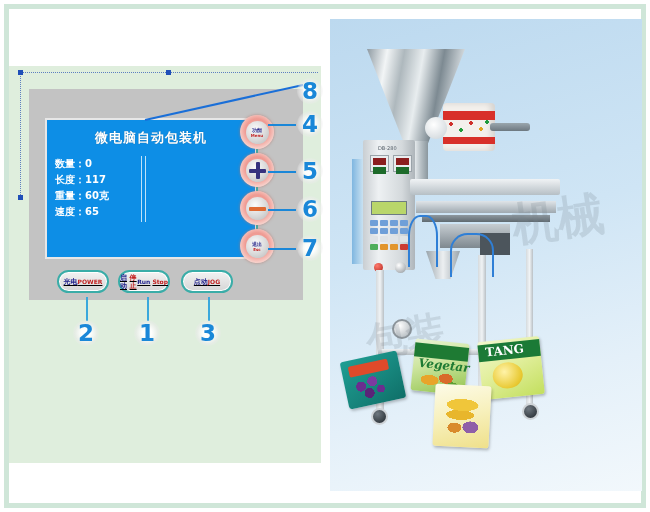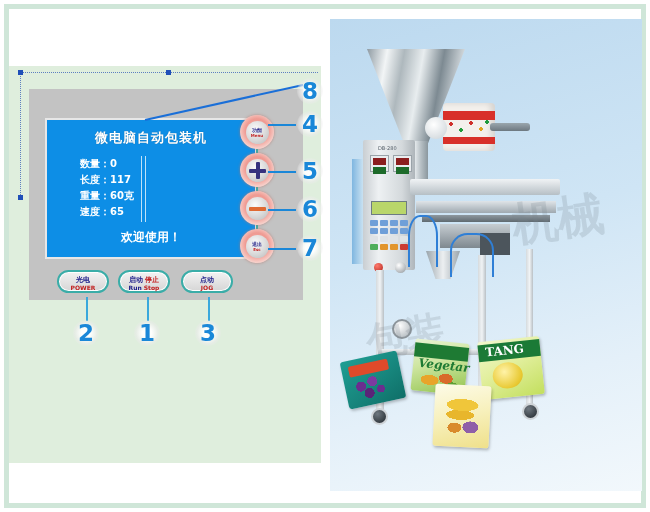--- a/index.html
+++ b/index.html
@@ -51,21 +51,21 @@
     color: #ffffff;
   }
   .lcd-title {
     text-align: center; font-size: 13px; font-weight: bold;
     margin-top: 9px; letter-spacing: 1px;
     text-shadow: 0 0 1px rgba(0,0,0,.35);
   }
   .lcd-body {
     display: flex; margin-top: 9px; padding: 0 8px; position: relative;
   }
-  .lcd-col { flex: 1; margin-left: 25px; }
+  .lcd-col { flex: 1; }
   .lcd-col.right { padding-left: 16px; }
   .lcd-row {
     font-size: 10px; font-weight: bold; line-height: 16px;
     white-space: nowrap;
   }
   .lcd-divider {
     position: absolute; left: 50%; top: 0px; width: 5px; height: 66px;
     border-left: 1px solid #bfe2f8; border-right: 1px solid #bfe2f8;
     margin-left: -10px;
   }
@@ -102,21 +102,21 @@
   .link-v {
     position: absolute; width: 0; border-left: 2px solid #3aada8;
   }
 
   
   .bbtn {
     position: absolute; width: 52px; height: 23px; border-radius: 12px;
     background: linear-gradient(#f2f2f2, #d6d6d6);
     border: 2px solid #3aada8;
     box-shadow: 0 0 0 1px #ffffff inset;
-    display: flex; flex-direction: column; align-items: center; justify-content: flex-end;
+    display: flex; flex-direction: row; align-items: center; justify-content: center; text-decoration: underline;
   }
   .bbtn .cn { font-size: 7px; font-weight: bold; color: #1d1d8a; line-height: 8px; }
   .bbtn .cn.red { color: #c22020; }
   .bbtn .en { font-size: 6px; font-weight: bold; color: #c22020; line-height: 7px; }
   .bbtn .en.blue { color: #1d1d8a; }
   .bbtn .two { display: flex; gap: 2px; }
 
   
   .callout {
     position: absolute; width: 26px; height: 26px; border-radius: 50%;
@@ -385,21 +385,20 @@
             <span>长度：</span><span>117</span>
           </div>
           <div class="lcd-row">
             <span>重量：</span><span>60克</span>
           </div>
           <div class="lcd-row">
             <span>速度：</span><span>65</span>
           </div>
         </div>
       </div>
-      <div class="lcd-footer">欢迎使用！</div>
     </div>
 
     <div class="link-v" style="left:227px;top:60px;height:20px;"></div>
     <div class="link-v" style="left:227px;top:98px;height:20px;"></div>
     <div class="link-v" style="left:227px;top:136px;height:20px;"></div>
 
     <div class="rbtn" style="left:211px;top:26px;">
       <div class="inner">
         <span class="cn">功能</span>
         <span class="en">Menu</span>

